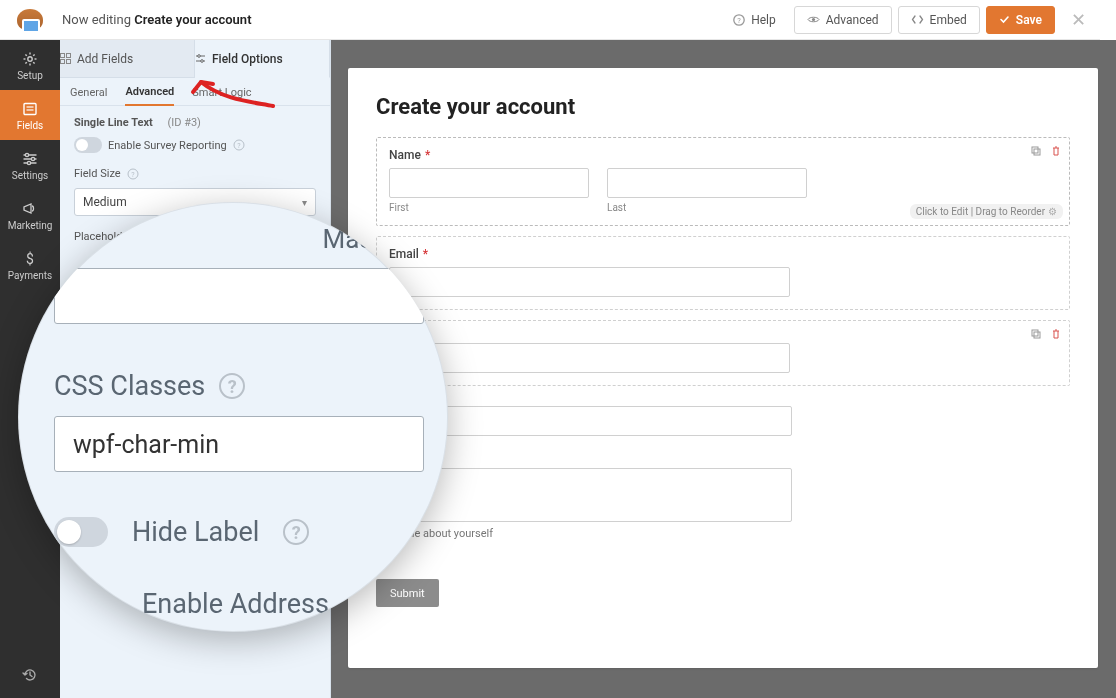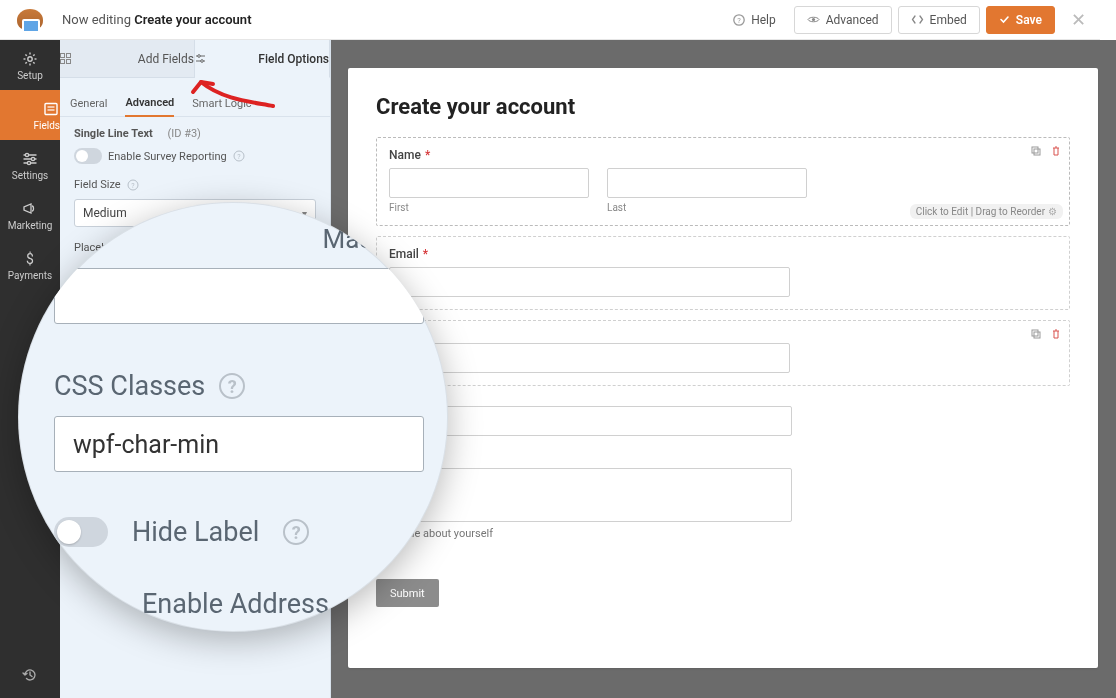--- a/index.html
+++ b/index.html
@@ -15,29 +15,29 @@
   .top-spacer { flex: 1; }
   .tool-btn { height: 28px; padding: 0 12px; margin-left: 6px; display: inline-flex; align-items: center; gap: 6px; font-size: 12px; color: #555; background: #fff; border: 1px solid #d7d7d7; border-radius: 3px; cursor: pointer; }
   .tool-btn.help { border: none; }
   .tool-btn.save { background: #e27730; color: #fff; border-color: #e27730; font-weight: 600; }
   .close-x { margin-left: 16px; color: #bbb; font-size: 18px; cursor: pointer; }
 
   
   .workspace { position: absolute; top: 40px; left: 0; right: 0; bottom: 0; display: flex; background: #6b6b6b; }
   .leftrail { width: 60px; background: #2f2f2f; display: flex; flex-direction: column; align-items: center; }
   .rail-item { width: 100%; height: 50px; display: flex; flex-direction: column; align-items: center; justify-content: center; gap: 2px; font-size: 10px; color: #ccc; cursor: pointer; }
-  .rail-item.active { background: #e27730; color: #fff; align-items: flex-end; }
+  .rail-item.active { background: #e27730; color: #fff; }
   .rail-icn { width: 18px; height: 18px; display:flex; align-items:center; justify-content:center; }
   .rail-bottom { margin-top: auto; width: 100%; height: 46px; display: flex; align-items: center; justify-content: center; color: #aaa; cursor: pointer; }
 
   .sidebar { width: 270px; background: #ecf3fa; display: flex; flex-direction: column; font-size: 12px; color: #444; z-index: 3; box-shadow: 1px 0 0 #d8e2ec; }
   .sb-tabs1 { display: flex; height: 38px; }
-  .sb-tab1 { flex: 1; display: flex; align-items: center; justify-content: space-between; gap: 6px; font-size: 12px; color: #555; cursor: pointer; background: #e3eaf2; border-bottom:1px solid #d5dee8; border-right:1px solid #d5dee8; }
+  .sb-tab1 { flex: 1; display: flex; align-items: center; justify-content: flex-start; gap: 6px; font-size: 12px; color: #555; cursor: pointer; background: #e3eaf2; border-bottom:1px solid #d5dee8; border-right:1px solid #d5dee8; }
   .sb-tab1.active { background: #ecf3fa; border-bottom:1px solid #ecf3fa; font-weight: 500; color: #333; }
-  .sb-tabs2 { display: flex; height: 28px; padding: 0 10px; gap: 18px; align-items: flex-end; font-size: 11px; border-bottom:1px solid #d9e2ec;margin-top:11px; }
+  .sb-tabs2 { display: flex; height: 28px; padding: 0 10px; gap: 18px; align-items: flex-end; font-size: 11px; border-bottom:1px solid #d9e2ec; }
   .sb-tab2 { padding-bottom: 6px; color: #666; cursor: pointer; }
   .sb-tab2.active { color: #333; font-weight: 600; border-bottom: 2px solid #e27730; margin-bottom:-1px; }
   .sb-body { padding: 10px 14px; display: flex; flex-direction: column; gap: 8px; }
   .sb-row { display:flex; align-items:center; gap:6px; font-size: 11px; color:#555; }
   .muted { color:#888; }
   .sb-label { font-size: 11px; color:#555; margin-top:6px; display:flex; align-items:center; gap:6px; }
   .sb-select { width: 100%; height: 28px; border: 1px solid #c8d0d9; border-radius: 3px; background: #fff; font-size: 12px; padding: 0 8px; position: relative; display:flex; align-items:center; justify-content:space-between; }
   .sb-select .chev { color:#888; font-size:10px; }
 
   .toggle { width: 28px; height: 16px; background: #cfd6de; border-radius: 8px; position:relative; cursor:pointer; }

